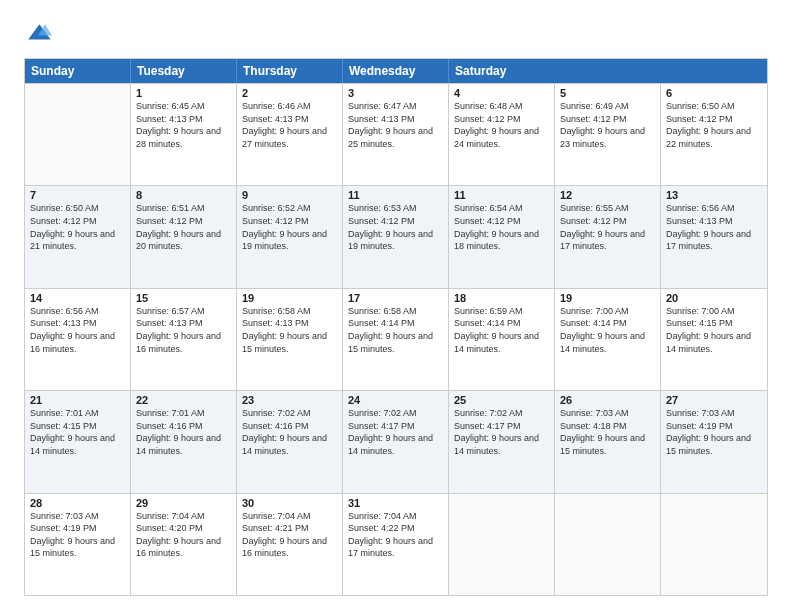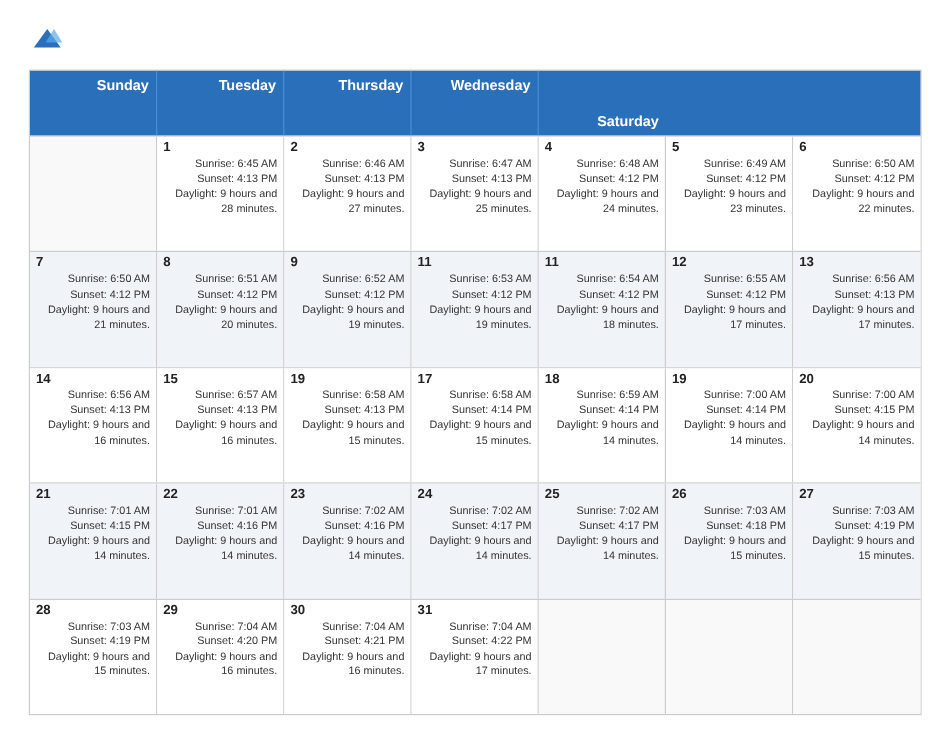--- a/index.html
+++ b/index.html
@@ -60,25 +60,25 @@
     }
     .cal-header-row {
       display: grid;
       grid-template-columns: repeat(7, 1fr);
       background: #2a6fba;
     }
     .cal-header-cell {
       color: #fff;
       font-size: 12px;
       font-weight: bold;
-      text-align: right;
+      text-align: left;
       padding: 5px 6px;
       border-right: 1px solid #4a8fd4;
     }
-    .cal-header-cell:last-child { border-right: none; margin-top: 30px; }
+    .cal-header-cell:last-child { border-right: none; }
     .cal-body {
       flex: 1;
       display: flex;
       flex-direction: column;
     }
     .cal-week {
       display: grid;
       grid-template-columns: repeat(7, 1fr);
       flex: 1;
       border-top: 1px solid #ccc;
@@ -96,21 +96,20 @@
     .day-num {
       font-size: 11px;
       font-weight: bold;
       color: #222;
       margin-bottom: 1px;
     }
     .day-info {
       font-size: 9px;
       line-height: 1.4;
       color: #333;
-      text-align: right;
     }
     .alt-week {
       background: #f0f4f8;
     }
     .alt-week .cal-cell {
       background: #f0f4f8;
     }
   </style>
 </head>
 <body>

